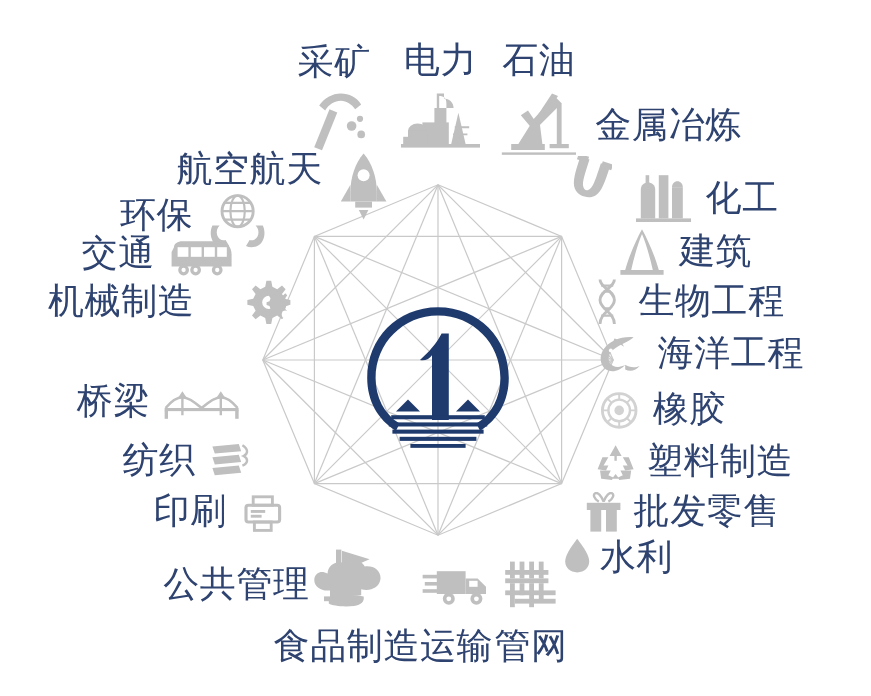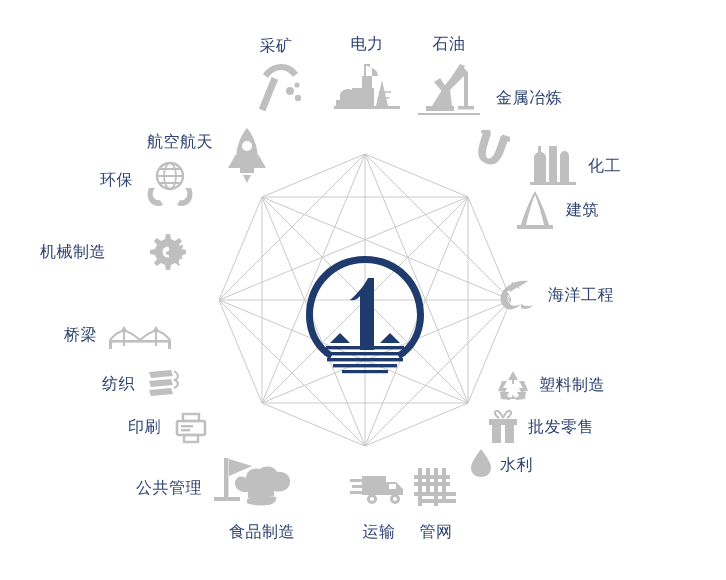--- a/index.html
+++ b/index.html
@@ -15,21 +15,21 @@
 
   
   #logo{position:absolute;left:304px;top:254px;width:122px;height:122px;}
 
   
   .node{
     position:absolute;display:flex;align-items:center;
     white-space:nowrap;line-height:1;
   }
   .node .lbl{
-    color:#2e4370;font-size:16px;letter-spacing:.5px;
+    color:#2e4370;font-size:30px;letter-spacing:.5px;
     font-family:"Liberation Sans","DejaVu Sans",sans-serif;
   }
   .node .ico{
     display:inline-block;color:#bfbfbf;flex:none;
   }
   .node .ico svg{display:block;fill:#bfbfbf;}
   
   .node.lr .ico{margin-left:9px;}
   .node.rl .ico{margin-right:9px;}
   
@@ -156,20 +156,38 @@
       <svg width="50" height="48" viewBox="0 0 50 48">
         <circle cx="25" cy="16" r="13" fill="none" stroke="#bfbfbf" stroke-width="2.4"></circle>
         <ellipse cx="25" cy="16" rx="6" ry="13" fill="none" stroke="#bfbfbf" stroke-width="1.8"></ellipse>
         <path d="M12 16 L38 16 M14 9 L36 9 M14 23 L36 23" stroke="#bfbfbf" stroke-width="1.8" fill="none"></path>
         <path d="M4 28 C2 32 2 38 5 42 C8 46 14 47 18 45 L15 40 C12 41 9 39 8 36 C7 33 8 30 10 28 Z"></path>
         <path d="M46 28 C48 32 48 38 45 42 C42 46 36 47 32 45 L35 40 C38 41 41 39 42 36 C43 33 42 30 40 28 Z"></path>
       </svg>
     </span>
   </div>
 
+  <div class="node rl" style="left:68px;top:192px;">
+    <span class="lbl">交通</span>
+    <span class="ico" style="margin-left:12px;margin-top:6px;">
+      <svg width="54" height="34" viewBox="0 0 54 34">
+        <path d="M4 8 C4 5 7 3 11 3 L42 3 C48 3 52 8 52 14 L52 24 L2 24 L2 12 Z"></path>
+        <rect x="7" y="8" width="9" height="8" fill="#ffffff"></rect>
+        <rect x="18" y="8" width="9" height="8" fill="#ffffff"></rect>
+        <rect x="29" y="8" width="9" height="8" fill="#ffffff"></rect>
+        <rect x="40" y="8" width="8" height="8" fill="#ffffff"></rect>
+        <circle cx="12" cy="27" r="4.5"></circle>
+          <circle cx="12" cy="27" r="1.8" fill="#ffffff"></circle>
+        <circle cx="22" cy="27" r="4.5"></circle>
+          <circle cx="22" cy="27" r="1.8" fill="#ffffff"></circle>
+        <circle cx="40" cy="27" r="4.5"></circle>
+          <circle cx="40" cy="27" r="1.8" fill="#ffffff"></circle>
+      </svg>
+    </span>
+  </div>
 
   <div class="node rl" style="left:40px;top:228px;gap:32px;">
     <span class="lbl">机械制造</span>
     <span class="ico" style="margin-left:12px;margin-top:4px;">
       <svg width="48" height="44" viewBox="0 0 48 44">
         <path d="M16 2 L20 2 L21 7 L25 9 L29 6 L32 9 L29 13 L31 17 L36 18 L36 22 L31 23 L29 27 L32 31 L29 34 L25 31 L21 33 L20 38 L16 38 L15 33 L11 31 L7 34 L4 31 L7 27 L5 23 L0 22 L0 18 L5 17 L7 13 L4 9 L7 6 L11 9 L15 7 Z"></path>
         <circle cx="18" cy="20" r="5.5" fill="#ffffff"></circle>
         <path d="M37 18 L40 18 L41 21 L44 22 L46 20 L48 22 L46 25 L47 28 L50 29 L50 32 L47 33 L46 36 L48 38 L46 40 L44 38 L41 39 L40 42 L37 42 L36 39 L33 38 L31 40 L29 38 L31 36 L30 33 L27 32 L27 29 L30 28 L31 25 L29 22 L31 20 L33 22 L36 21 Z" transform="translate(-6,-4) scale(0.82)"></path>
         <circle cx="32" cy="30" r="3.2" fill="#ffffff"></circle>
       </svg>
@@ -305,33 +323,68 @@
         <path d="M16 1 L21 10 L17 10 L17 14 L15 14 L15 10 L11 10 Z"></path>
         <path d="M10 11 L6 18 L10 18 L8 22 L1 21 L5 11 Z"></path>
         <path d="M3 22 L12 22 L10 26 L14 28 L13 30 L4 29 Z"></path>
         <path d="M29 22 L20 22 L22 26 L18 28 L19 30 L28 29 Z"></path>
         <path d="M22 11 L26 18 L22 18 L24 22 L31 21 L27 11 Z"></path>
         <path d="M13 29 L19 29 L16 25 Z"></path>
       </svg>
     </span>
   </div>
 
+  <div class="node lr" style="left:500px;top:326px;flex-direction:row-reverse;">
+    <span class="lbl" style="margin-left:12px;">橡胶</span>
+    <span class="ico" style="margin-left:0;">
+      <svg width="32" height="32" viewBox="0 0 32 32">
+        <circle cx="16" cy="16" r="14" fill="none" stroke="#d2d2d2" stroke-width="2.4"></circle>
+        <circle cx="16" cy="16" r="9" fill="none" stroke="#d2d2d2" stroke-width="2"></circle>
+        <circle cx="16" cy="16" r="4" fill="#d2d2d2"></circle>
+        <g stroke="#d2d2d2" stroke-width="1.6">
+          <line x1="16" y1="2" x2="16" y2="7"></line>
+            <line x1="16" y1="25" x2="16" y2="30"></line>
+          <line x1="2" y1="16" x2="7" y2="16"></line>
+            <line x1="25" y1="16" x2="30" y2="16"></line>
+          <line x1="6" y1="6" x2="9.5" y2="9.5"></line>
+            <line x1="22.5" y1="22.5" x2="26" y2="26"></line>
+          <line x1="26" y1="6" x2="22.5" y2="9.5"></line>
+            <line x1="9.5" y1="22.5" x2="6" y2="26"></line>
+        </g>
+      </svg>
+    </span>
+  </div>
 
   <div class="node lr" style="left:496px;top:278px;flex-direction:row-reverse;">
     <span class="lbl" style="margin-left:14px;">海洋工程</span>
     <span class="ico" style="margin-left:0;">
       <svg width="38" height="34" viewBox="0 0 38 34">
         <path d="M32 3 C22 2 12 6 7 13 C3 19 4 26 9 30 C14 33 21 31 25 26 C20 29 14 28 12 24 C10 20 12 15 17 12 C23 8 29 6 32 3 Z"></path>
         <path d="M16 4 C20 5 23 8 24 11 C21 9 18 7 15 7 Z"></path>
         <path d="M25 26 C28 28 33 29 37 27 C34 31 29 32 25 30 Z"></path>
         <circle cx="13" cy="14" r="1.6" fill="#ffffff"></circle>
       </svg>
     </span>
   </div>
 
+  <div class="node lr" style="left:494px;top:232px;flex-direction:row-reverse;">
+    <span class="lbl" style="margin-left:14px;">生物工程</span>
+    <span class="ico" style="margin-left:0;">
+      <svg width="24" height="40" viewBox="0 0 24 40">
+        <path d="M6 1 C6 8 18 10 18 18 C18 26 6 28 6 38" fill="none" stroke="#bfbfbf" stroke-width="2.4"></path>
+        <path d="M18 1 C18 8 6 10 6 18 C6 26 18 28 18 38" fill="none" stroke="#bfbfbf" stroke-width="2.4"></path>
+        <g stroke="#bfbfbf" stroke-width="1.8">
+          <line x1="7" y1="6" x2="17" y2="6"></line>
+          <line x1="9" y1="11" x2="15" y2="11"></line>
+          <line x1="9" y1="25" x2="15" y2="25"></line>
+          <line x1="7" y1="31" x2="17" y2="31"></line>
+        </g>
+      </svg>
+    </span>
+  </div>
 
   <div class="node lr" style="left:516px;top:190px;flex-direction:row-reverse;">
     <span class="lbl" style="margin-left:12px;">建筑</span>
     <span class="ico" style="margin-left:0;">
       <svg width="38" height="40" viewBox="0 0 38 40">
         <path d="M19 1 C14 10 8 24 5 35 L10 35 C13 22 16 12 19 5 C22 12 25 22 28 35 L33 35 C30 24 24 10 19 1 Z"></path>
         <path d="M19 12 C16 19 14 28 13 35 L25 35 C24 28 22 19 19 12 Z" fill="#ffffff"></path>
         <rect x="1" y="35" width="36" height="4"></rect>
       </svg>
     </span>

